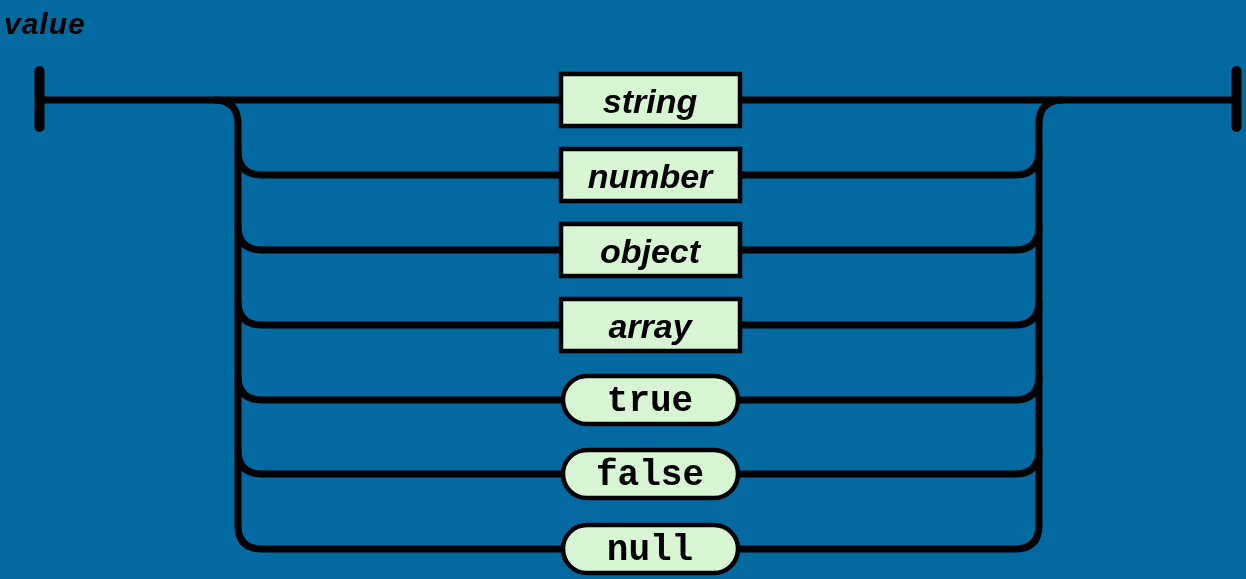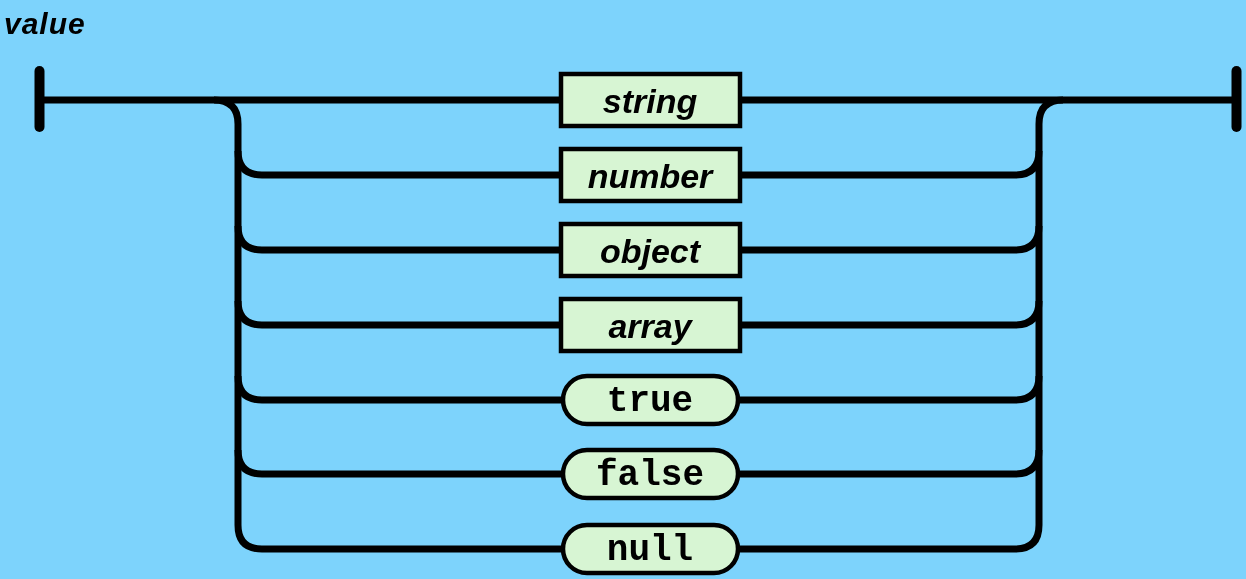--- a/index.html
+++ b/index.html
@@ -5,21 +5,21 @@
   html, body {
     margin: 0;
     padding: 0;
     background: #ffffff;
     font-family: "Liberation Sans", sans-serif;
   }
   .stage {
     position: relative;
     width: 1246px;
     height: 579px;
-    background: #7dd3fc;
+    background: #0369a1;
     overflow: hidden;
   }
   svg { display: block; }
   .rail {
     fill: none;
     stroke: #000000;
     stroke-width: 7;
   }
   .terminal-bar {
     fill: none;

